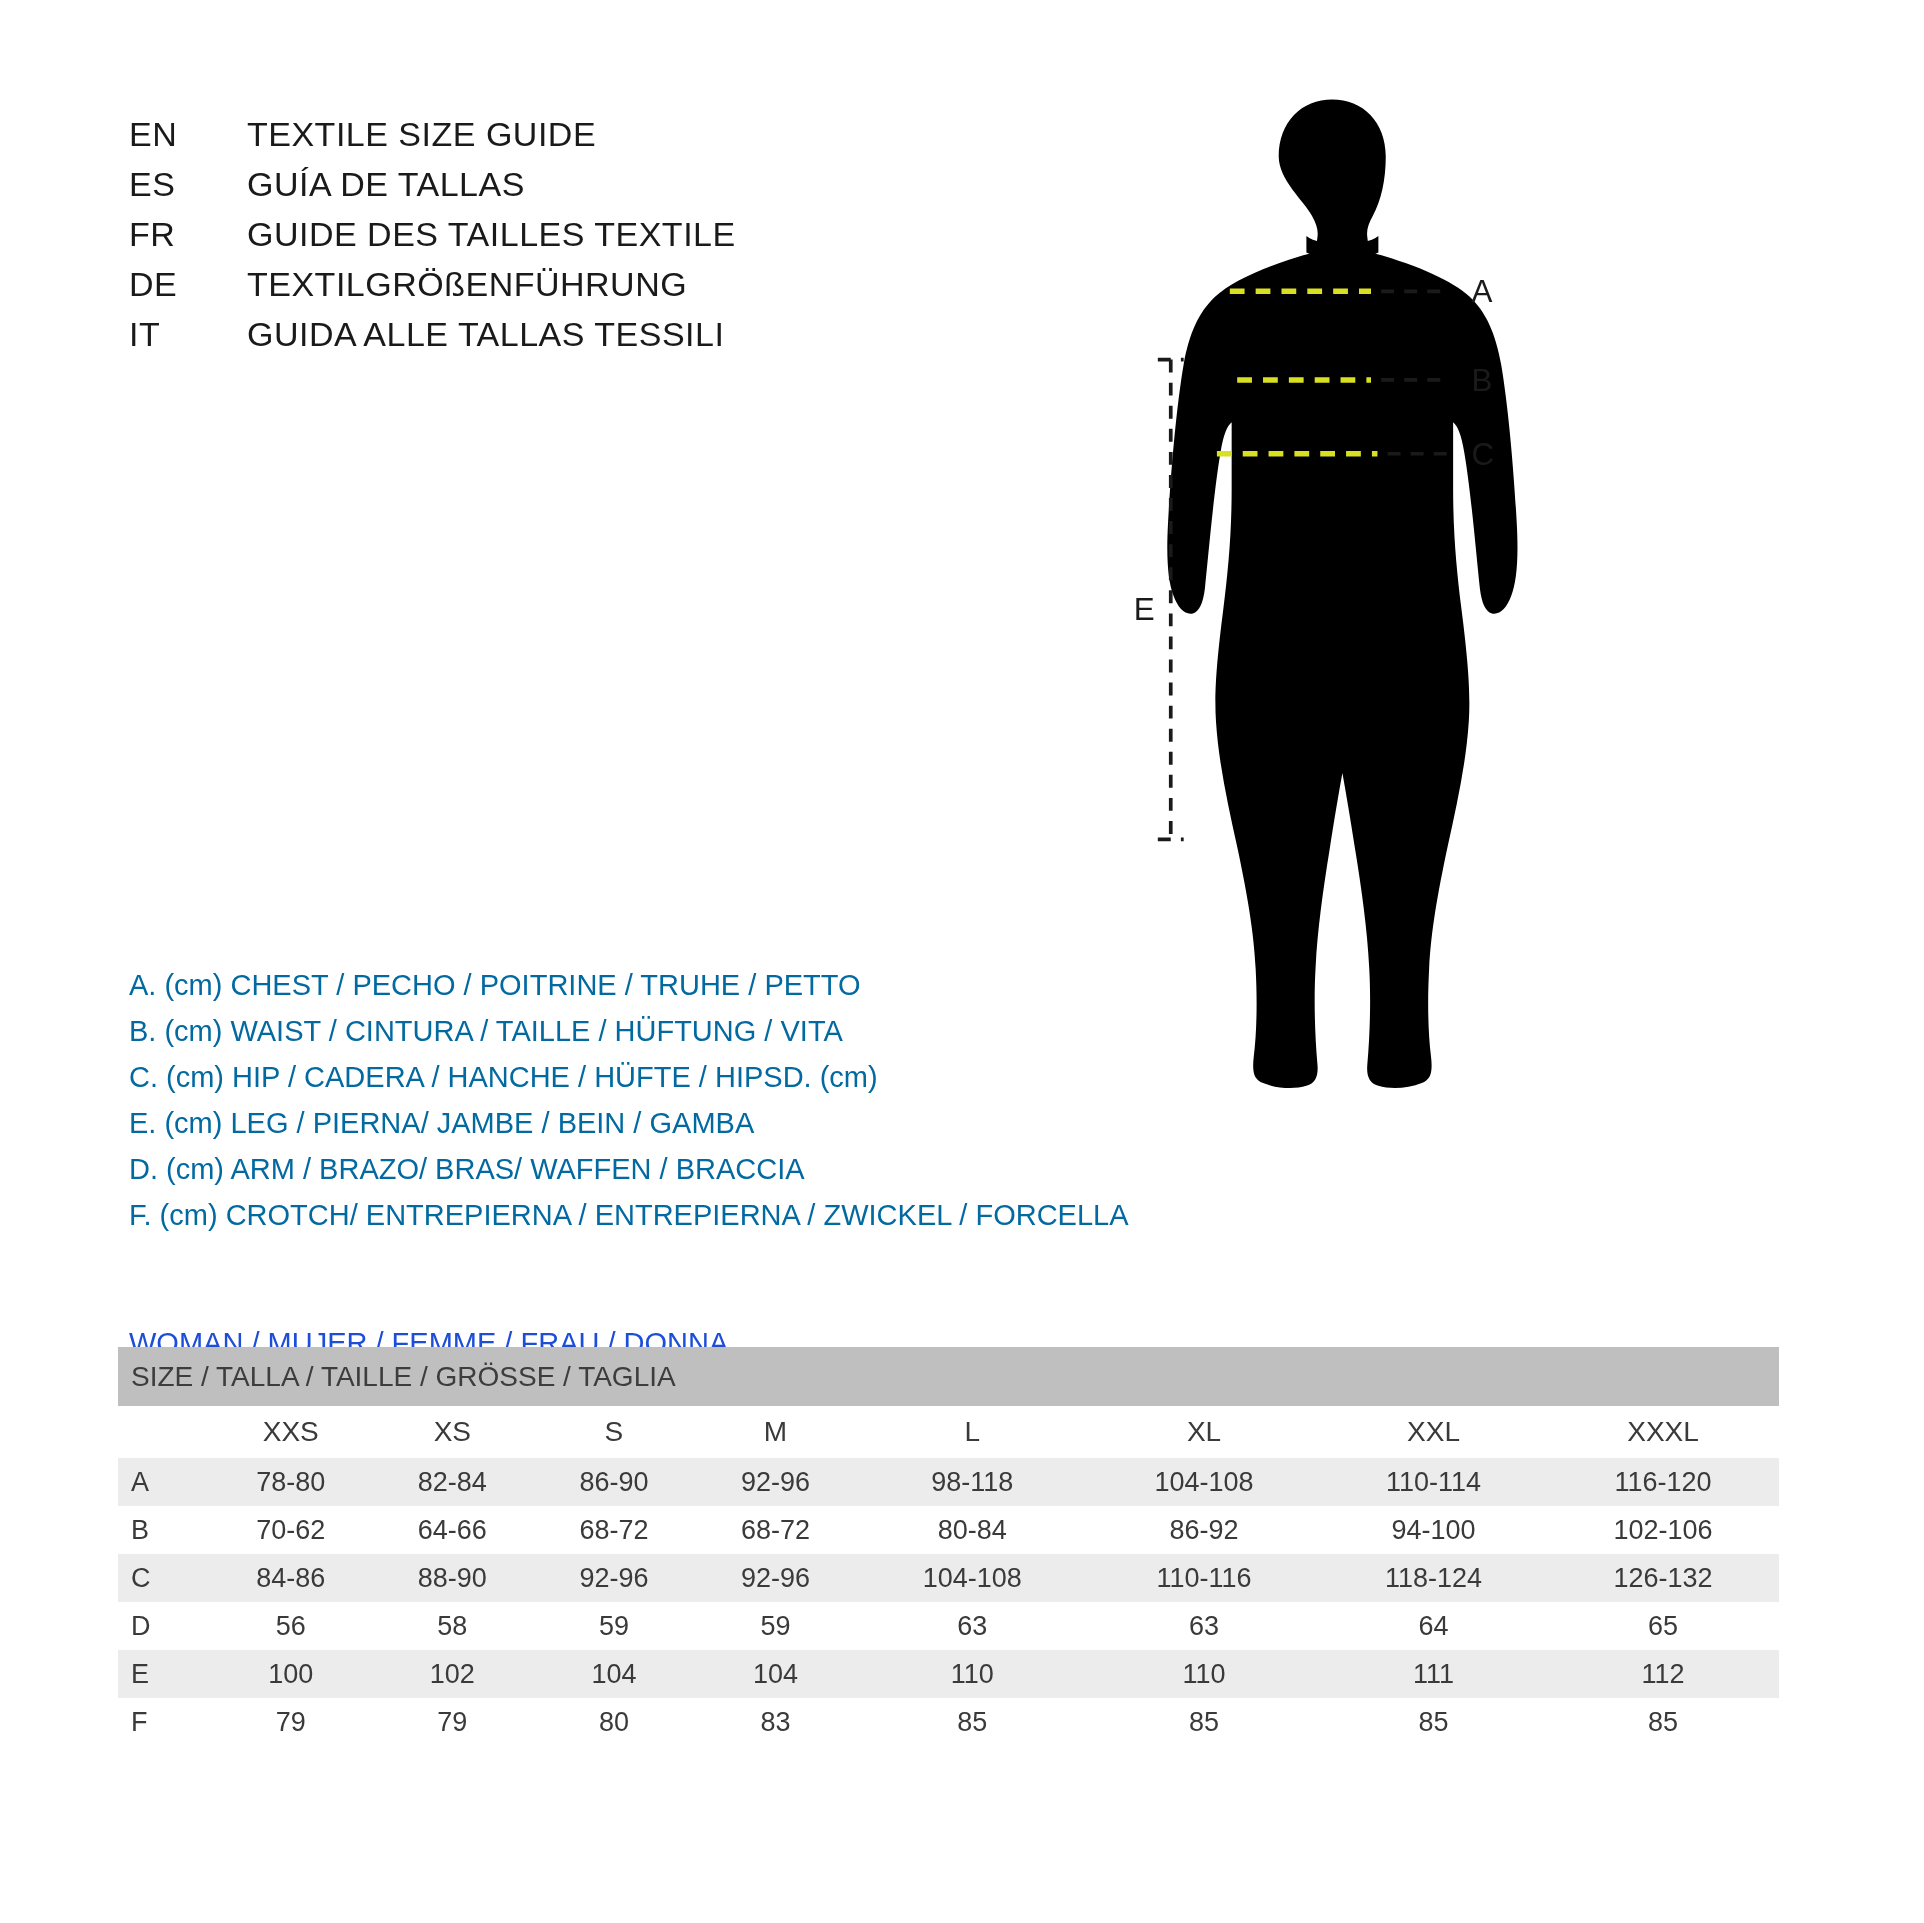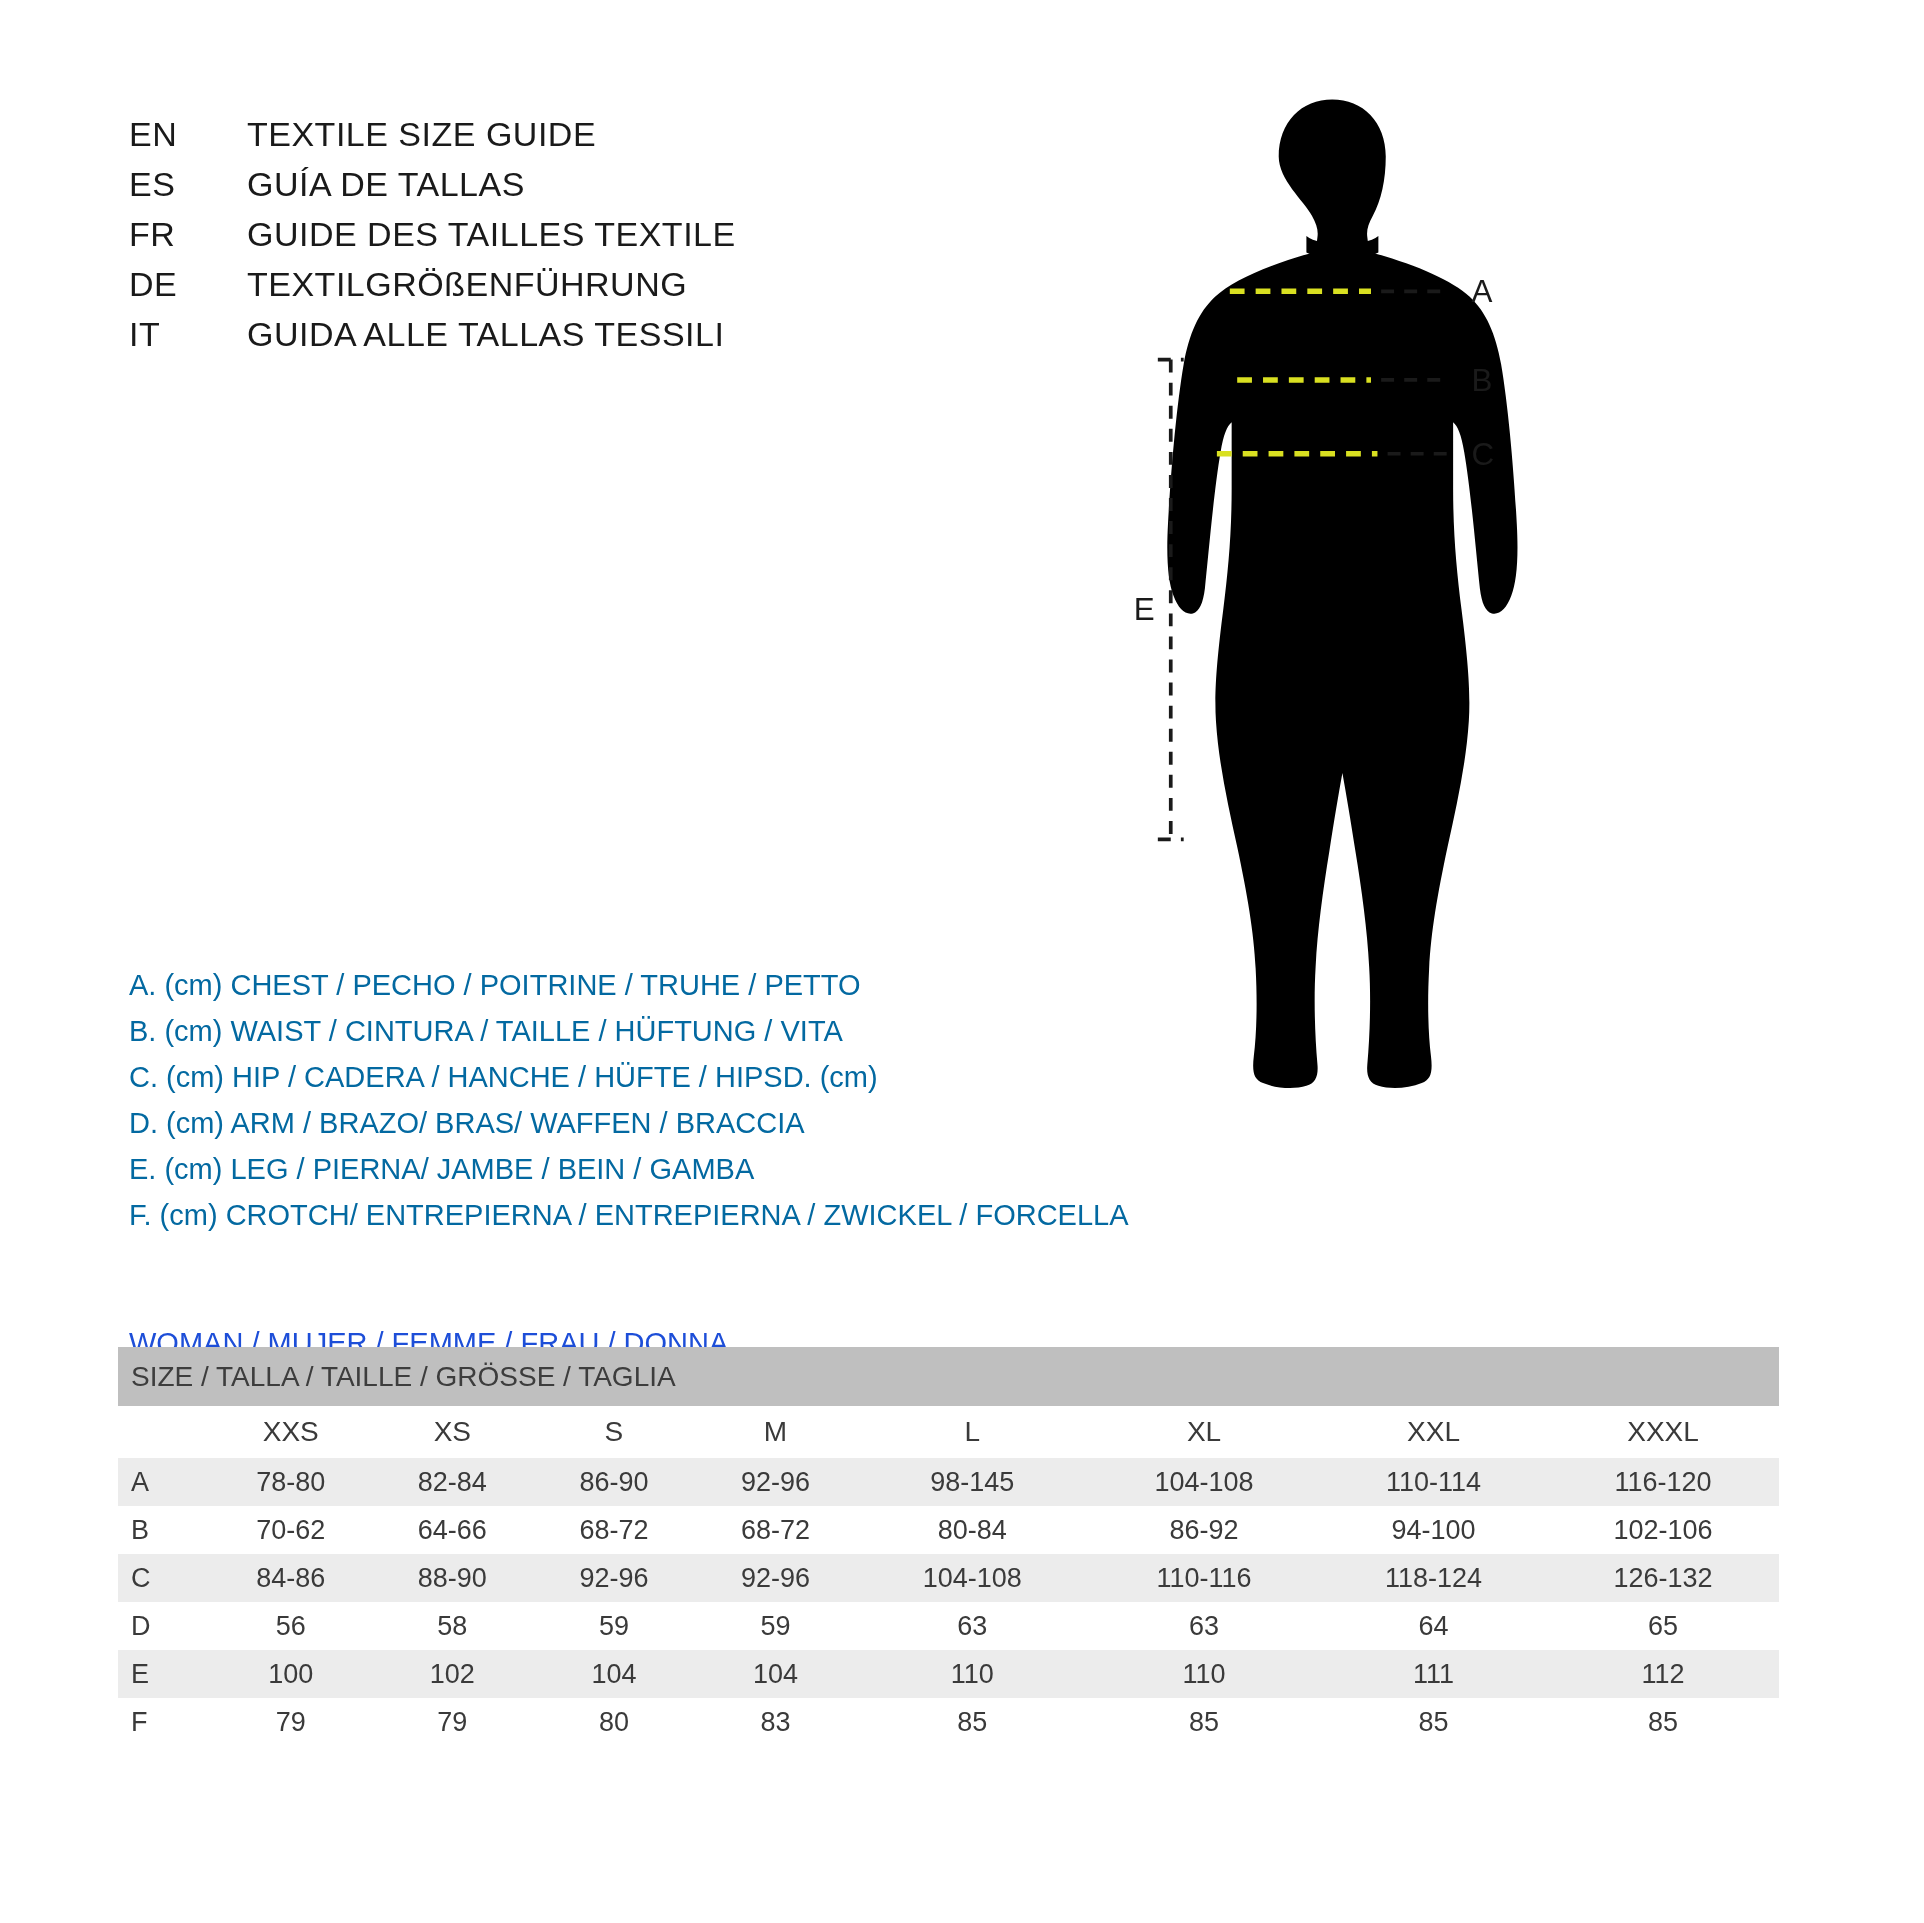--- a/index.html
+++ b/index.html
@@ -252,22 +252,22 @@
     <text class="dim-letter" x="-62" y="322">D</text>
     <text class="dim-letter" x="28" y="612">E</text>
     <text class="dim-letter" x="-62" y="660">F</text>
   </svg>
 </div>
 
 <div id="legend-block">
   <div class="legend-row">A. (cm) CHEST / PECHO / POITRINE / TRUHE / PETTO</div>
   <div class="legend-row">B. (cm) WAIST / CINTURA / TAILLE / HÜFTUNG / VITA</div>
   <div class="legend-row">C. (cm) HIP / CADERA / HANCHE / HÜFTE / HIPSD. (cm)</div>
+  <div class="legend-row">E. (cm) LEG / PIERNA/ JAMBE / BEIN / GAMBA</div>
   <div class="legend-row">D. (cm) ARM / BRAZO/ BRAS/ WAFFEN / BRACCIA</div>
-  <div class="legend-row">E. (cm) LEG / PIERNA/ JAMBE / BEIN / GAMBA</div>
   <div class="legend-row">F. (cm) CROTCH/ ENTREPIERNA / ENTREPIERNA / ZWICKEL / FORCELLA</div>
 </div>
 
 <div id="gender-title">WOMAN / MUJER / FEMME / FRAU / DONNA</div>
 
 <table id="size-table">
   <tbody>
     <tr class="tbl-header-band">
       <td colspan="9">SIZE / TALLA / TAILLE / GRÖSSE / TAGLIA</td>
     </tr>
@@ -282,21 +282,21 @@
       <td>XXL</td>
       <td>XXXL</td>
     </tr>
 
     <tr class="row-shaded">
       <td class="rowlabel">A</td>
       <td>78-80</td>
       <td>82-84</td>
       <td>86-90</td>
       <td>92-96</td>
-      <td>98-145</td>
+      <td>98-118</td>
       <td>104-108</td>
       <td>110-114</td>
       <td>116-120</td>
     </tr>
 
     <tr class="row-plain">
       <td class="rowlabel">B</td>
       <td>70-62</td>
       <td>64-66</td>
       <td>68-72</td>

